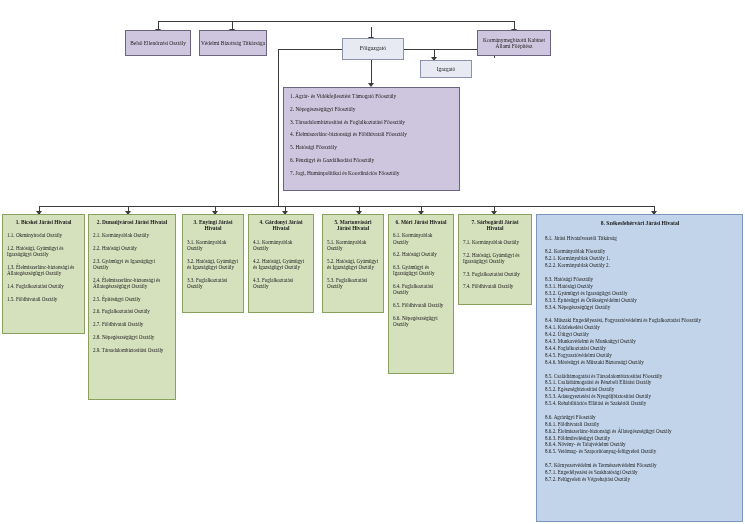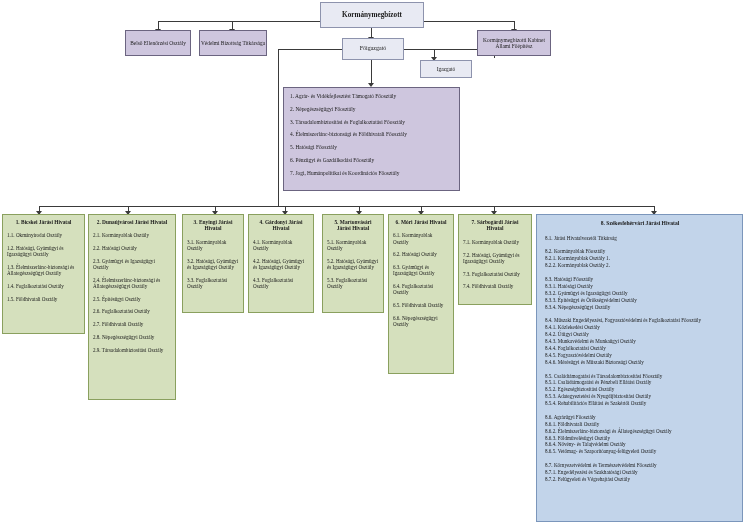--- a/index.html
+++ b/index.html
@@ -155,23 +155,20 @@
   <div class="ln lnv" style="left:654px; top:206px; height:8px;"></div>
   <div class="arw" style="left:36px;  top:211px;"></div>
   <div class="arw" style="left:125px; top:211px;"></div>
   <div class="arw" style="left:212px; top:211px;"></div>
   <div class="arw" style="left:282px; top:211px;"></div>
   <div class="arw" style="left:356px; top:211px;"></div>
   <div class="arw" style="left:418px; top:211px;"></div>
   <div class="arw" style="left:491px; top:211px;"></div>
   <div class="arw" style="left:651px; top:211px;"></div>
 
-  <div class="node node-lav t-top" style="left:320px; top:2px; width:104px; height:26px;">
-    <span>Kormánymegbízott</span>
-  </div>
 
   <div class="node node-purple t-small" style="left:125px; top:30px; width:66px; height:26px;">
     <span>Belső Ellenőrzési Osztály</span>
   </div>
 
   <div class="node node-purple t-small" style="left:199px; top:30px; width:68px; height:26px;">
     <span>Védelmi Bizottság Titkársága</span>
   </div>
 
   <div class="node node-purple t-small" style="left:477px; top:30px; width:74px; height:26px;">

